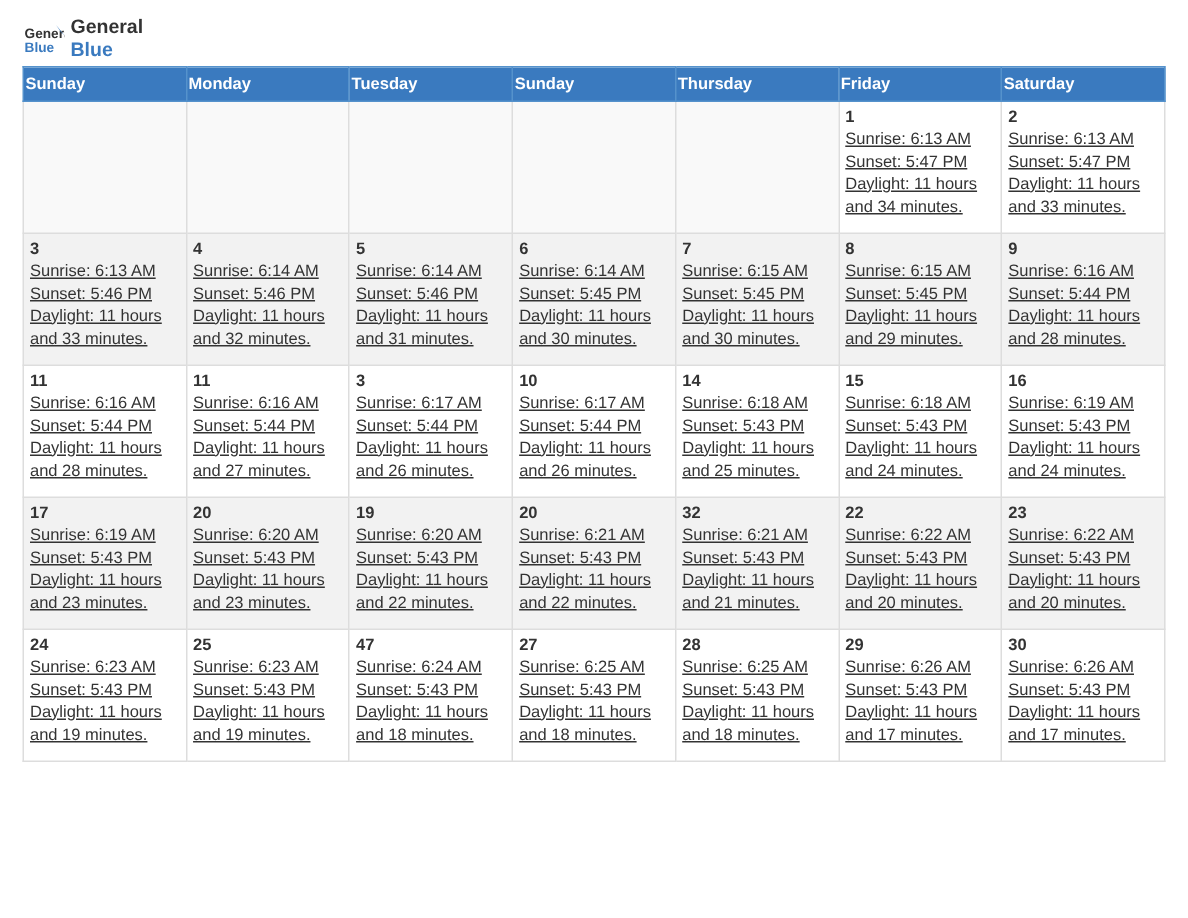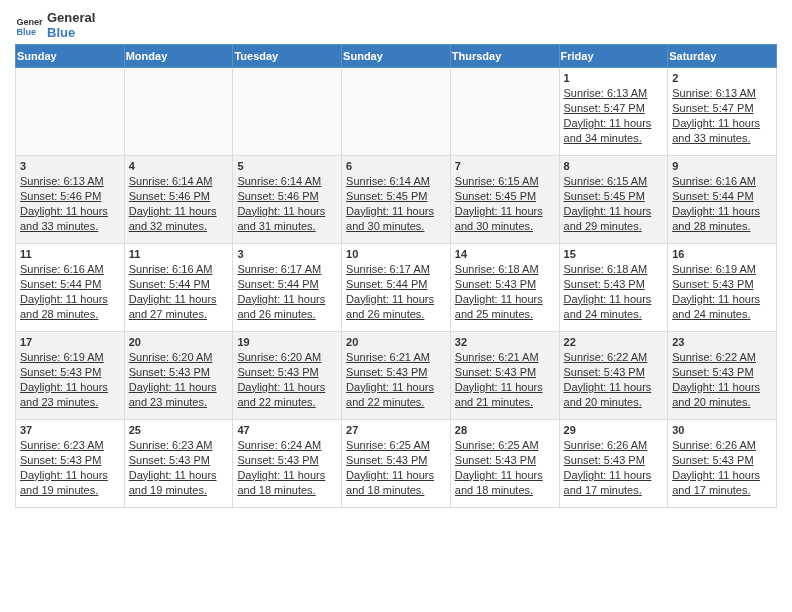--- a/index.html
+++ b/index.html
@@ -225,21 +225,21 @@
           <td>
             <span class="day-num">23</span>
             <div class="day-info" style="white-space: pre-line;">Sunrise: 6:22 AM
 Sunset: 5:43 PM
 Daylight: 11 hours
 and 20 minutes.</div>
           </td>
         </tr>
         <tr>
           <td>
-            <span class="day-num">37</span>
+            <span class="day-num">24</span>
             <div class="day-info" style="white-space: pre-line;">Sunrise: 6:23 AM
 Sunset: 5:43 PM
 Daylight: 11 hours
 and 19 minutes.</div>
           </td>
           <td>
             <span class="day-num">25</span>
             <div class="day-info" style="white-space: pre-line;">Sunrise: 6:23 AM
 Sunset: 5:43 PM
 Daylight: 11 hours

